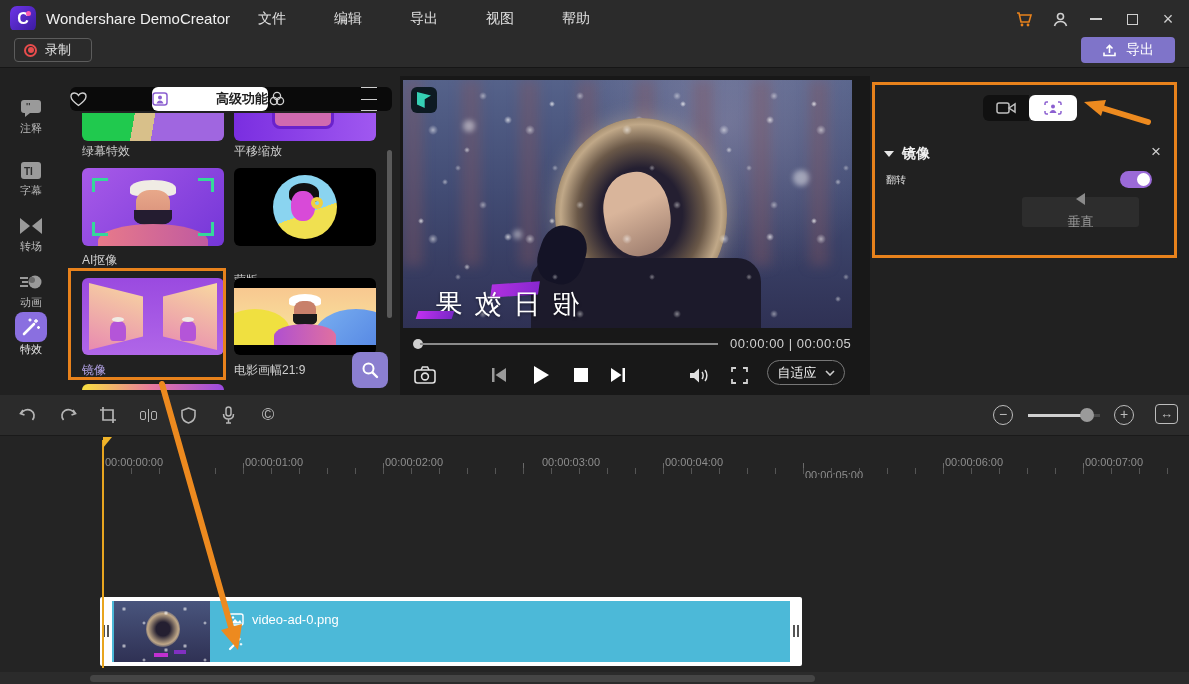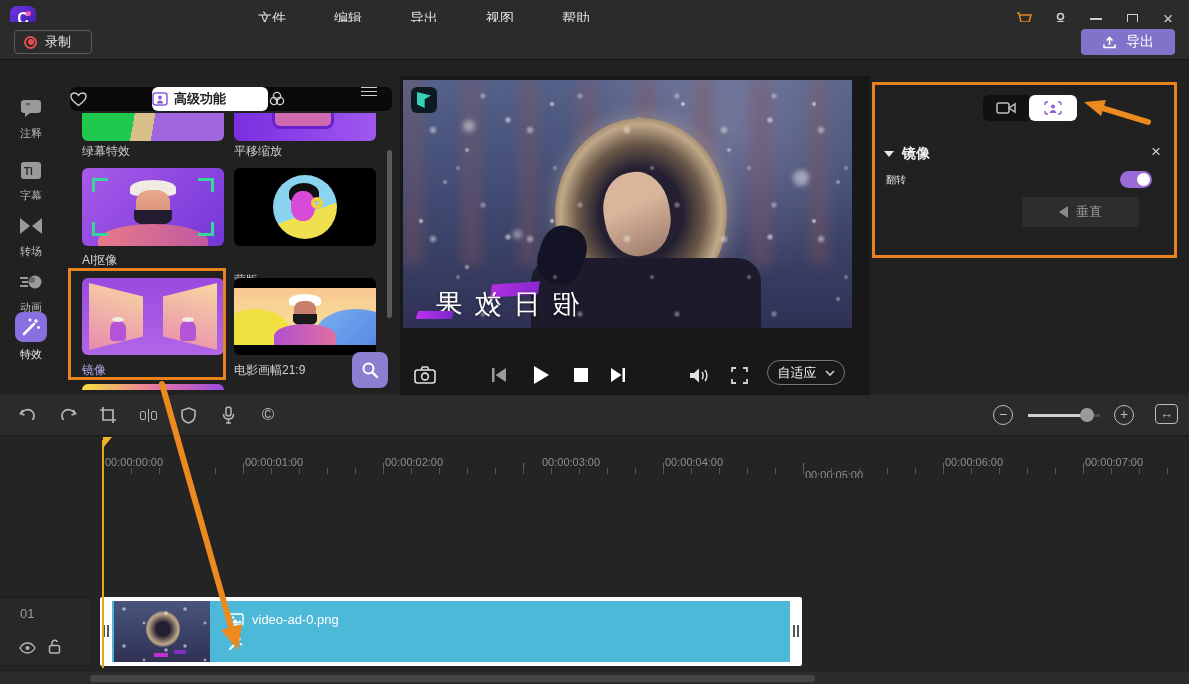--- a/index.html
+++ b/index.html
@@ -17,43 +17,43 @@
   .app-title { position:absolute; left:46px; top:0; height:38px; line-height:38px; font-size:15px; color:#f0f0f0; }
   .menus { position:absolute; left:248px; top:0; height:38px; display:flex; align-items:center; gap:28px; }
   .menus span { font-size:14px; color:#e0e0e0; padding:4px 10px; cursor:default; }
   .winctl { position:absolute; right:8px; top:0; height:38px; display:flex; align-items:center; gap:10px; }
   .winbtn { width:26px; height:26px; display:flex; align-items:center; justify-content:center; }
   .icon-min { width:12px; height:0; border-top:2px solid #cfcfcf; }
   .icon-max { width:11px; height:11px; border:1.5px solid #cfcfcf; }
   .icon-close { color:#cfcfcf; font-size:18px; line-height:18px; }
 
   
-  .actionbar { position:absolute; left:0; top:22px; width:1189px; height:38px; background:#2b2b2b;
+  .actionbar { position:absolute; left:0; top:30px; width:1189px; height:38px; background:#2b2b2b;
                border-bottom:1px solid #161616; }
   .record-btn { position:absolute; left:14px; top:8px; width:78px; height:24px; border:1px solid #5c5c5c;
                 border-radius:4px; display:flex; align-items:center; gap:8px; padding-left:9px; }
   .rec-dot { width:13px; height:13px; border-radius:50%; border:2px solid #e84c4c; position:relative; }
   .rec-dot::after { content:""; position:absolute; left:1.5px; top:1.5px; width:6px; height:6px; border-radius:50%; background:#e84c4c; }
   .record-btn span { font-size:13px; color:#e5e5e5; }
   .export-btn { position:absolute; right:14px; top:7px; width:94px; height:26px; background:#7f74c9; border-radius:4px;
                 display:flex; align-items:center; justify-content:center; gap:9px; color:#fff; font-size:14px; }
 
   
   .sidebar { position:absolute; left:0; top:76px; width:62px; height:319px; }
   .side-item { position:absolute; left:0; width:62px; text-align:center; color:#b9b9b9; font-size:11px; }
-  .side-item .lbl { display:block; margin-top:5px; }
+  .side-item .lbl { display:block; }
   .side-ic { display:inline-flex; align-items:center; justify-content:center; width:30px; height:26px; }
   .fx-box { display:inline-flex; align-items:center; justify-content:center; width:32px; height:30px;
             background:#8a6fe0; border-radius:8px; }
 
   
   .effects { position:absolute; left:62px; top:76px; width:338px; height:319px; }
   .tabbar { position:absolute; left:8px; top:11px; width:322px; height:24px; background:#0a0a0a; border-radius:6px;
             display:flex; align-items:center; }
-  .tab-cell { flex:0 0 auto; display:flex; align-items:center; justify-content:flex-start; height:24px; }
+  .tab-cell { flex:0 0 auto; display:flex; align-items:center; justify-content:space-between; height:24px; }
   .tab-heart { width:82px; }
   .tab-active { width:116px; background:#fff; border-radius:6px; gap:6px; }
   .tab-active span { color:#222; font-size:13px; font-weight:bold; }
   .tab-palette { width:78px; }
   .tab-burger { width:46px; flex-direction:column; gap:3px; }
   .burger-line { width:16px; height:0; border-top:1.5px solid #cfcfcf; }
 
   .tile { position:absolute; width:142px; border-radius:6px; overflow:hidden; }
   .tile-label { position:absolute; font-size:12px; color:#cfcfcf; }
   .tile-label.selected { color:#b3a3e6; }
@@ -155,21 +155,21 @@
   .seg-clip { width:48px; height:26px; background:#fff; border-radius:6px; display:flex; align-items:center; justify-content:center; }
   .sec-head { position:absolute; left:14px; top:69px; display:flex; align-items:center; gap:8px; }
   .tri-down { width:0; height:0; border-left:5px solid transparent; border-right:5px solid transparent; border-top:6px solid #e8e8e8; }
   .sec-head span { font-size:14px; font-weight:bold; color:#f0f0f0; }
   .close-x { position:absolute; left:276px; top:66px; width:20px; height:20px; color:#cfcfcf; font-size:17px; text-align:center; line-height:20px; }
   .flip-label { position:absolute; left:16px; top:97px; font-size:10px; color:#e0e0e0; }
   .toggle { position:absolute; left:250px; top:95px; width:32px; height:17px; border-radius:9px; background:#9b6ad8; }
   .toggle .knob { position:absolute; right:2px; top:2px; width:13px; height:13px; border-radius:50%; background:#fff; }
   .flip-btn { position:absolute; top:121px; width:117px; height:30px; background:#2d2d2d; border-radius:3px;
               display:flex; align-items:center; justify-content:center; gap:8px; font-size:13px; color:#9a9a9a; }
-  .fb-h { left:28px; } .fb-v { left:152px; }
+  .fb-h { left:28px; } .fb-v { left:152px;flex-direction:column; }
   .tri-r-outline { width:0; height:0; border-top:6px solid transparent; border-bottom:6px solid transparent; border-left:8px solid #b9a7ef; }
   .tri-l-fill { width:0; height:0; border-top:6px solid transparent; border-bottom:6px solid transparent; border-right:8px solid #7d5fd0; }
   .tri-l-grey { width:0; height:0; border-top:6px solid transparent; border-bottom:6px solid transparent; border-right:9px solid #8a8a8a; }
 
   
   .tl-toolbar { position:absolute; left:0; top:395px; width:1189px; height:40px; background:#2b2b2b; }
   .tool { position:absolute; top:8px; width:24px; height:24px; display:flex; align-items:center; justify-content:center; color:#b5b5b5; }
   .split-ic { display:flex; align-items:center; gap:2px; }
   .split-ic i { width:6px; height:9px; border:1.5px solid #b5b5b5; border-radius:2px; }
   .split-ic b { width:0; height:13px; border-left:1.5px solid #b5b5b5; }
@@ -227,20 +227,21 @@
 </head>
 <body>
 
 <div class="app">
 
   <div class="titlebar">
     <div class="logo">
       <span class="c">C</span>
         <span class="dot"></span>
     </div>
+    <div class="app-title">Wondershare DemoCreator</div>
     <div class="menus">
       <span>文件</span>
       <span>编辑</span>
       <span>导出</span>
       <span>视图</span>
       <span>帮助</span>
     </div>
     <div class="winctl">
       <div class="winbtn">
         <svg width="18" height="18" viewBox="0 0 18 18">
@@ -432,20 +433,29 @@
       <div class="glove"></div>
       <div class="snow2"></div>
       <div class="vid-badge">
           <div class="fl"></div>
         </div>
       <div class="overlay-tag"></div>
       <div class="overlay-title">假日效果</div>
       <div class="overlay-bar"></div>
     </div>
 
+    <div class="progress-row">
+      <div class="prog-dot"></div>
+      <div class="prog-line"></div>
+      <div class="time-display">
+        <span>00:00:00</span>
+        <span>|</span>
+        <span>00:00:05</span>
+      </div>
+    </div>
 
     <div class="controls-row">
       <div class="ctl" style="left:12px;">
         <svg width="22" height="18" viewBox="0 0 22 18">
             <rect x="1" y="4" width="20" height="13" rx="2.5" fill="none" stroke="#e0e0e0" stroke-width="1.6"></rect>
             <path d="M7 4 8.5 1h5L15 4" fill="none" stroke="#e0e0e0" stroke-width="1.6"></path>
             <circle cx="11" cy="10.5" r="3.4" fill="none" stroke="#e0e0e0" stroke-width="1.6"></circle>
           </svg>
       </div>
       <div class="ctl" style="left:86px;">
@@ -578,31 +588,20 @@
     <span class="rlabel" style="left:525px;padding-left:17px;">00:00:03:00</span>
     <span class="rlabel" style="left:665px;">00:00:04:00</span>
     <span class="rlabel" style="left:805px;margin-top:13px;">00:00:05:00</span>
     <span class="rlabel" style="left:945px;">00:00:06:00</span>
     <span class="rlabel" style="left:1085px;">00:00:07:00</span>
     <div class="ticks-major"></div>
     <div class="ticks-minor"></div>
   </div>
 
   <div class="tracks">
-    <div class="track-head">
-      <span class="track-num">01</span>
-      <svg style="position:absolute; left:19px; top:44px;" width="17" height="12" viewBox="0 0 17 12">
-          <path d="M1 6C3 2.5 5.5 1 8.5 1S14 2.5 16 6c-2 3.5-4.5 5-7.5 5S3 9.5 1 6z" fill="none" stroke="#b5b5b5" stroke-width="1.4"></path>
-          <circle cx="8.5" cy="6" r="2" fill="#b5b5b5"></circle>
-        </svg>
-      <svg style="position:absolute; left:48px; top:41px;" width="13" height="15" viewBox="0 0 13 15">
-          <rect x="1.5" y="6.5" width="10" height="7.5" rx="1.5" fill="none" stroke="#b5b5b5" stroke-width="1.5"></rect>
-          <path d="M4 6.5V4a2.8 2.8 0 0 1 5.4-1" fill="none" stroke="#b5b5b5" stroke-width="1.5"></path>
-        </svg>
-    </div>
 
     <div class="clip">
       <div class="clip-body"></div>
       <div class="clip-thumb" style="left:14px; top:4px;">
         <div class="h2"></div>
           <div class="sn"></div>
         <div class="sp1"></div>
           <div class="sp2"></div>
       </div>
       <div class="clip-name-row">

